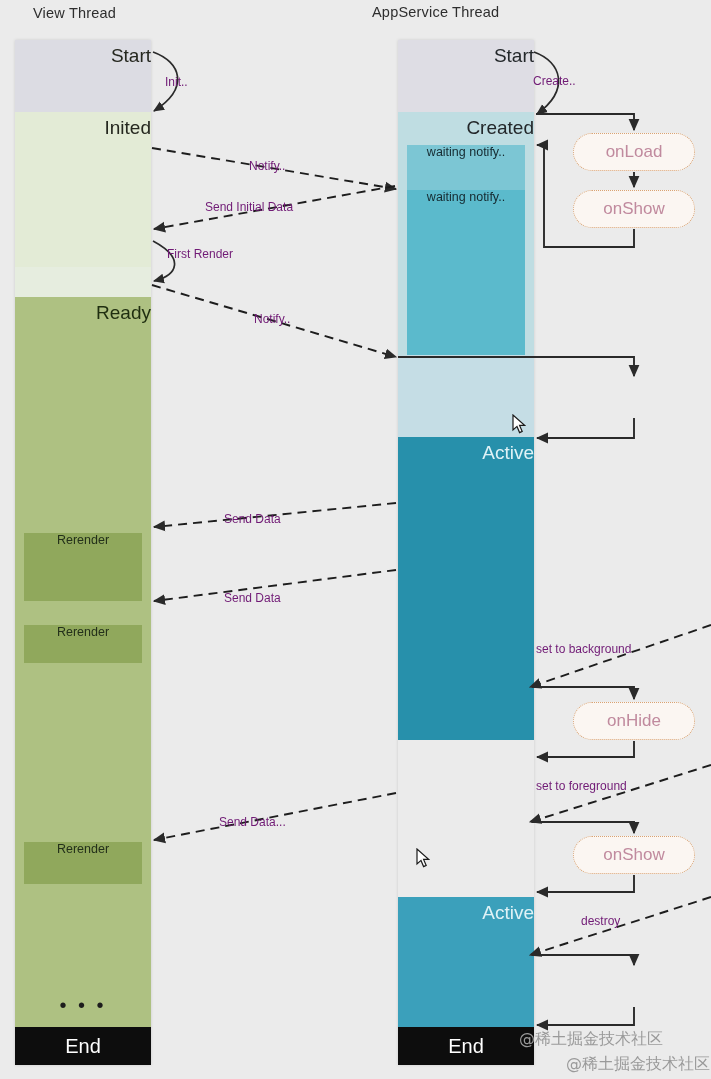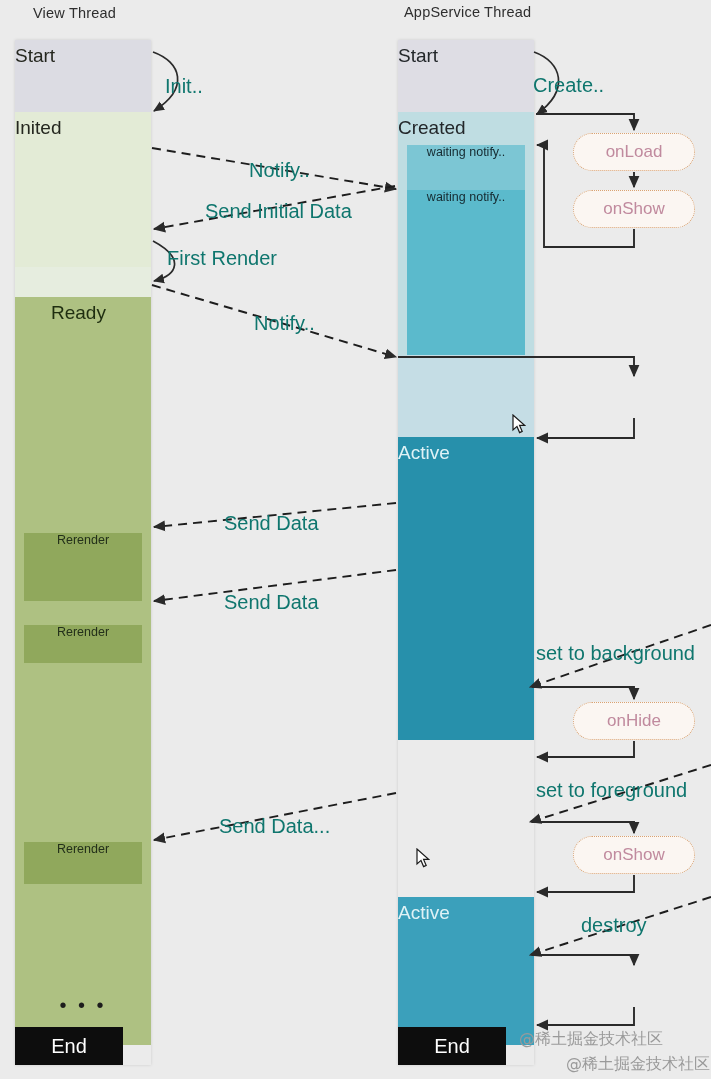--- a/index.html
+++ b/index.html
@@ -13,50 +13,50 @@
 
   
   .thread-title {
     position: absolute;
     font-size: 14.5px;
     color: #2e2e2e;
     letter-spacing: .2px;
     white-space: nowrap;
   }
   #title-view { left: 33px; top: 5px; }
-  #title-app  { left: 404px; top: 4px; }
+  #title-app  { left: 372px; top: 4px; }
 
   
   .column {
     position: absolute;
     width: 136px;
     box-shadow: 0 0 3px rgba(0,0,0,.13);
   }
   #col-view { left: 15px; top: 40px; height: 1025px; }
   #col-app  { left: 398px; top: 40px; height: 1025px; }
 
   .seg {
     position: absolute; left: 0; width: 136px;
-    display: flex; align-items: flex-start; justify-content: flex-start;
+    display: flex; align-items: flex-start; justify-content: flex-end;
   }
   .seg-label {
     font-size: 19px; line-height: 1;
     padding-top: 6px;
     white-space: nowrap;
   }
 
   
   .inner {
     position: absolute; left: 9px; width: 118px;
     display: flex; justify-content: center;
   }
   .inner-label { font-size: 12.5px; white-space: nowrap; }
 
   .end-bar {
-    position: absolute; left: 0; width: 108px; height: 38px;
+    position: absolute; left: 0; width: 136px; height: 38px;
     background: #0d0d0d;
     display: flex; align-items: center; justify-content: center;
   }
   .end-bar span { color: #fff; font-size: 20px; }
 
   .dots {
     position: absolute; width: 136px; text-align: center;
     font-size: 20px; color: #1d1d1d; letter-spacing: 3px;
     line-height: 1;
   }
@@ -73,22 +73,22 @@
     font-size: 17px;
     white-space: nowrap;
   }
 
   
   #wires { position: absolute; left: 0; top: 0; width: 711px; height: 1079px; }
 
   
   .edge-label {
     position: absolute;
-    font-size: 20px;
-    color: #0f766e;
+    font-size: 12px;
+    color: #701a75;
     white-space: nowrap;
     text-align: center;
   }
 
   
   .cursor { position: absolute; width: 14px; height: 20px; }
 
   
   .watermark {
     position: absolute;

